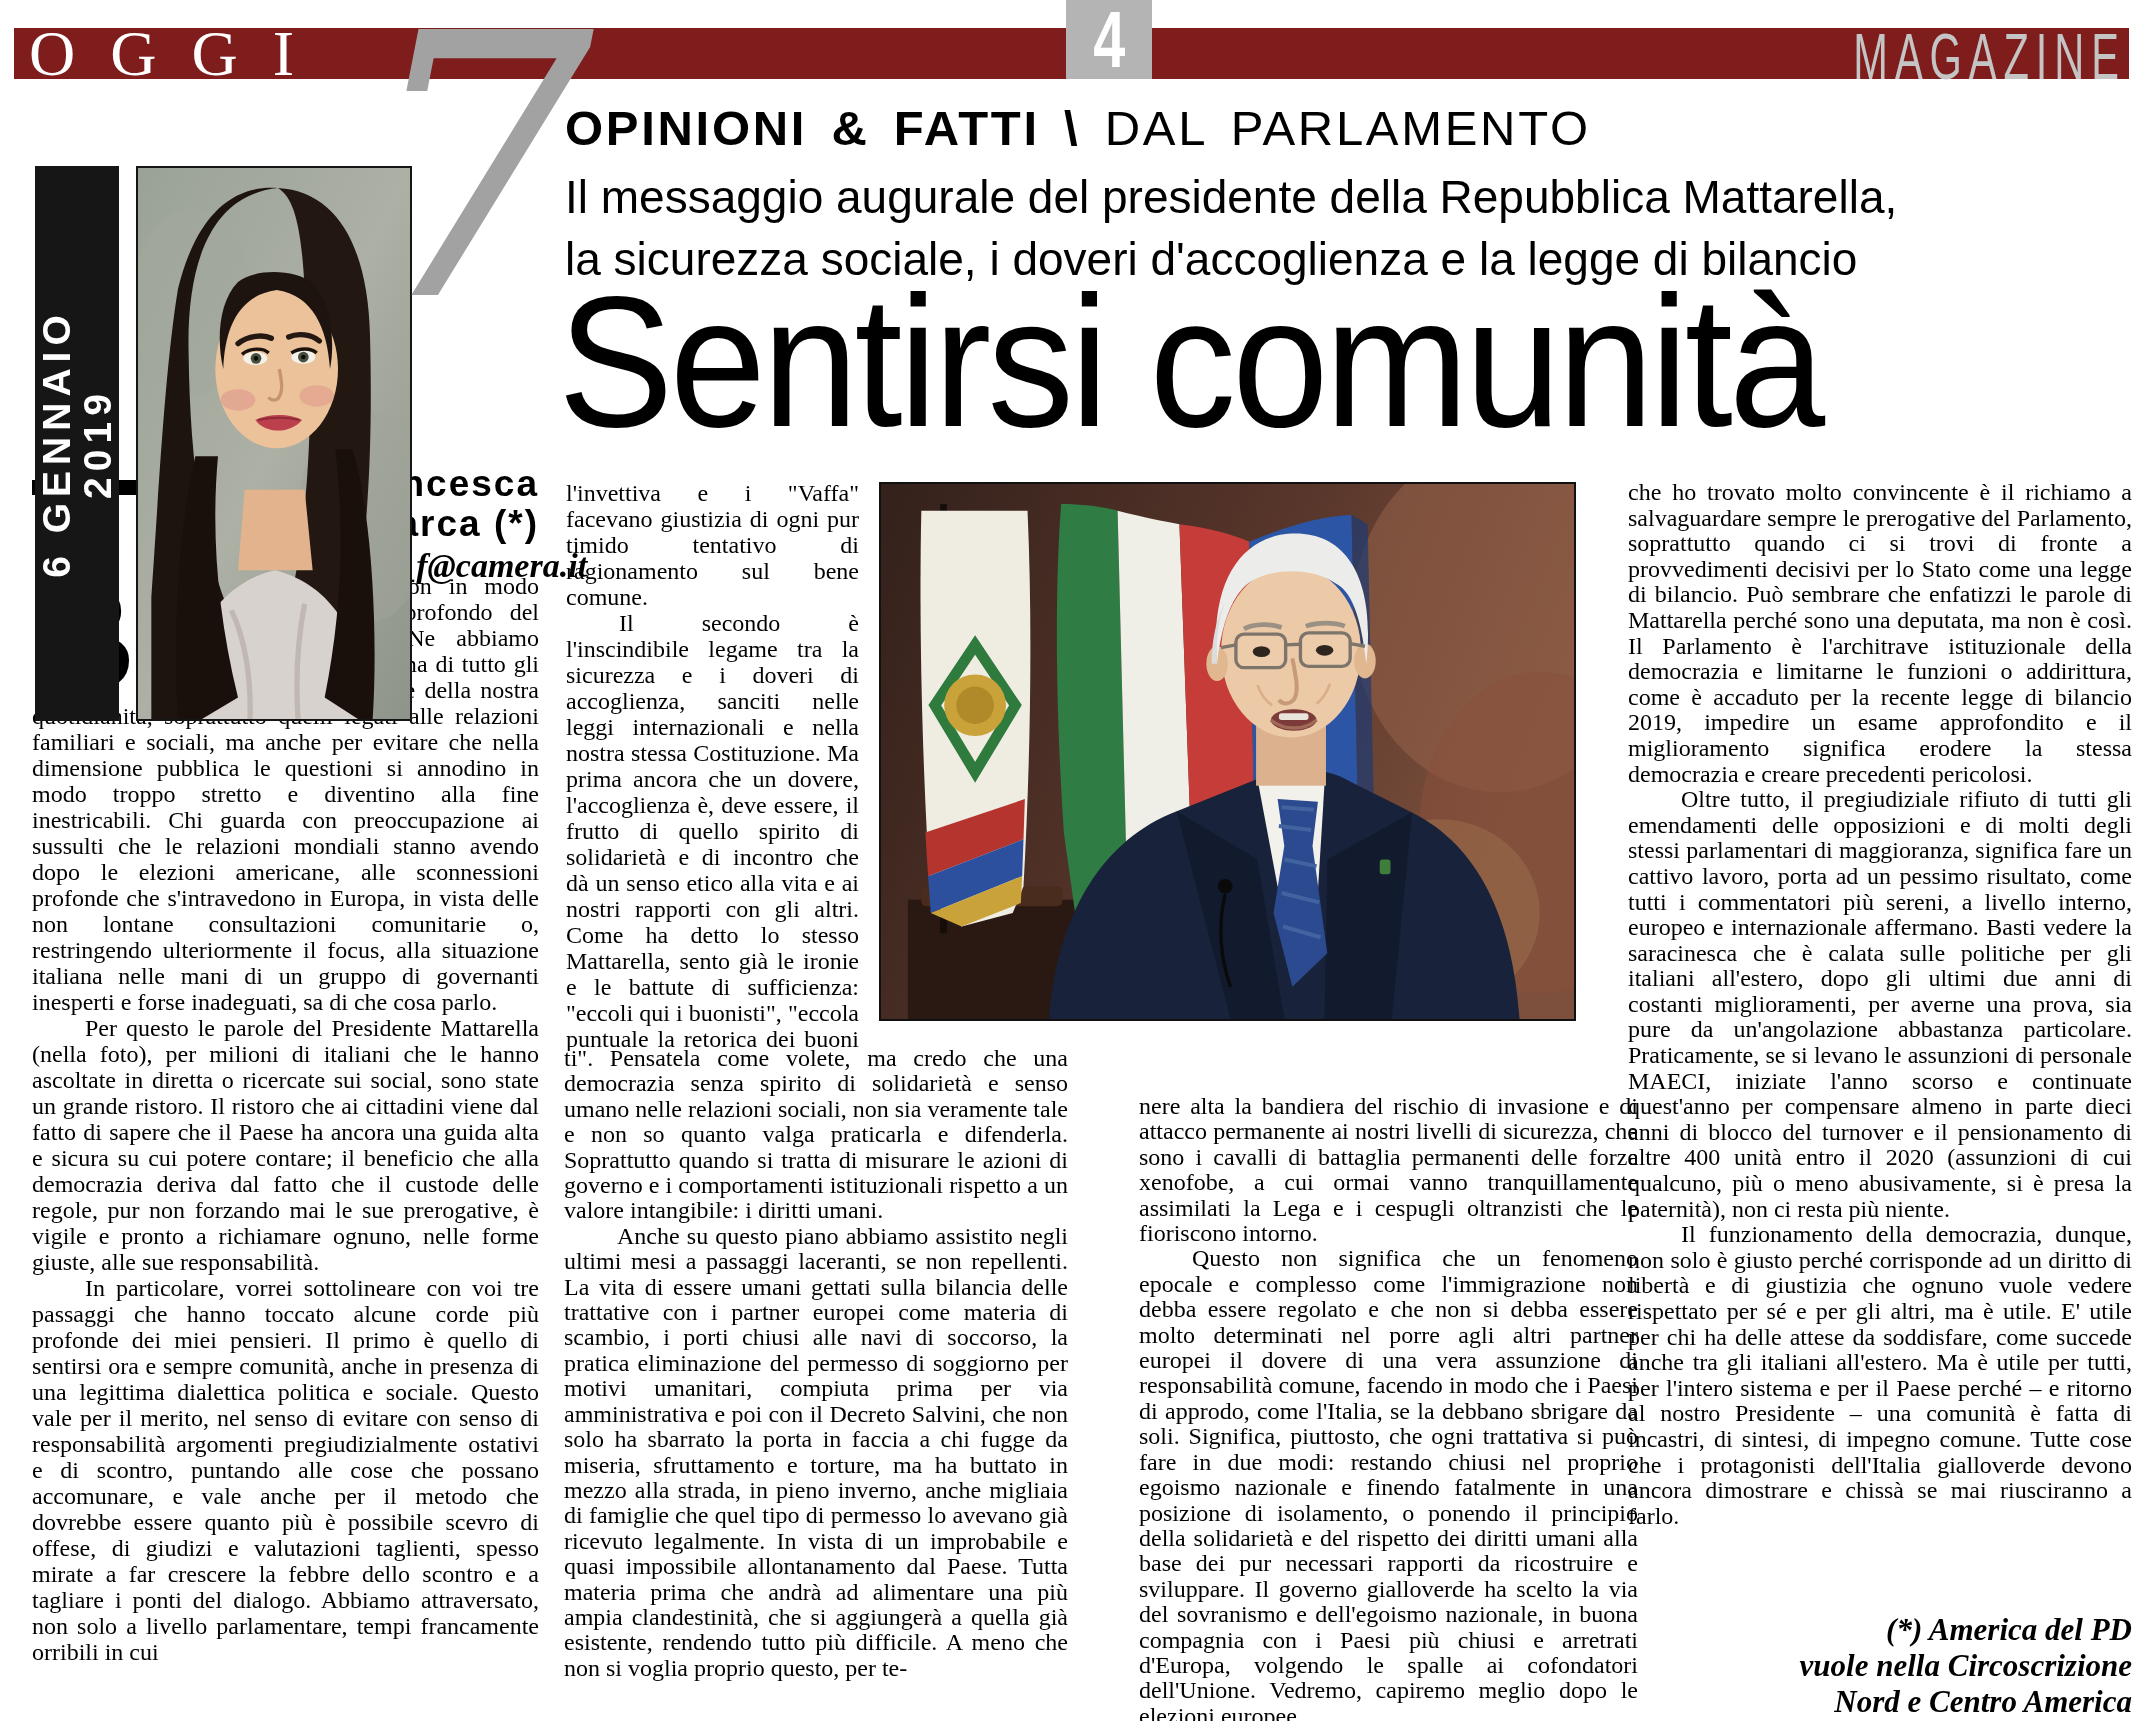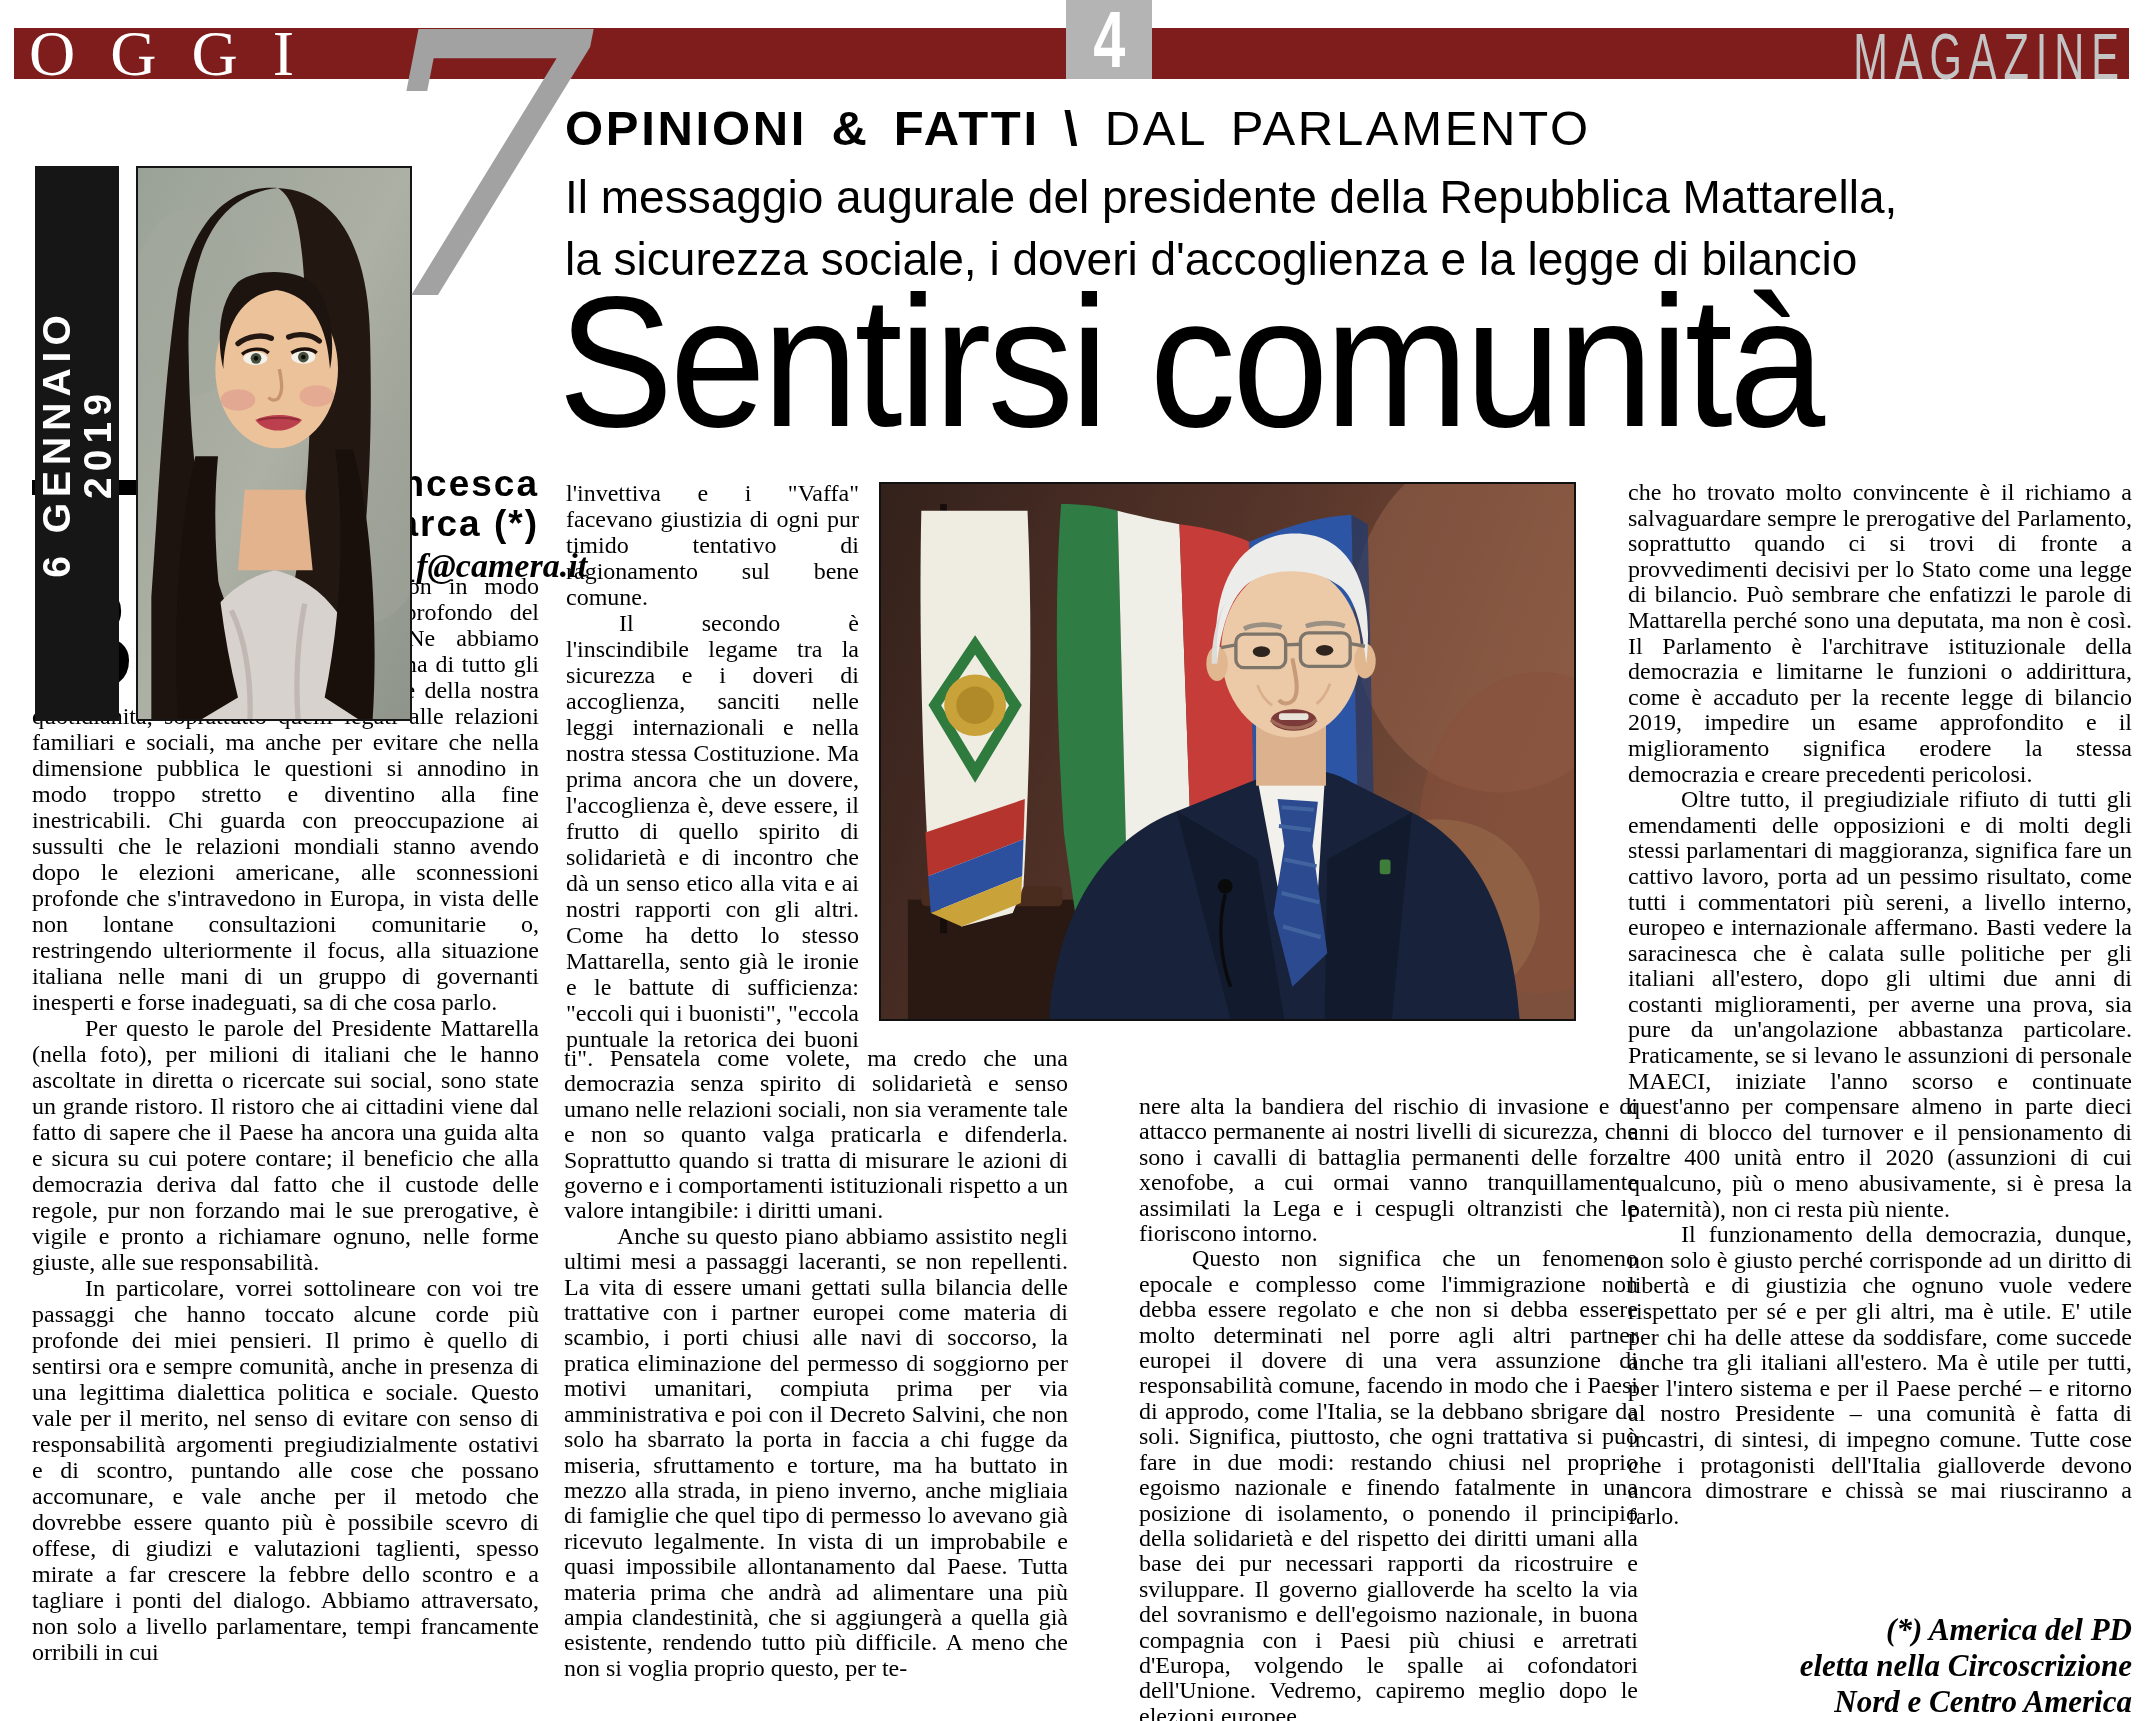--- a/index.html
+++ b/index.html
@@ -257,16 +257,16 @@
 </div>
 
 <div class="col col5" data-name="article-column-5">
   <p data-name="article-paragraph">che ho trovato molto convincente è il richiamo a salvaguardare sempre le prerogative del Parlamento, soprattutto quando ci si trovi di fronte a provvedimenti decisivi per lo Stato come una legge di bilancio. Può sembrare che enfatizzi le parole di Mattarella perché sono una deputata, ma non è così. Il Parlamento è l'architrave istituzionale della democrazia e limitarne le funzioni o addirittura, come è accaduto per la recente legge di bilancio 2019, impedire un esame approfondito e il miglioramento significa erodere la stessa democrazia e creare precedenti pericolosi.</p>
   <p class="ind" data-name="article-paragraph">Oltre tutto, il pregiudiziale rifiuto di tutti gli emendamenti delle opposizioni e di molti degli stessi parlamentari di maggioranza, significa fare un cattivo lavoro, porta ad un pessimo risultato, come tutti i commentatori più sereni, a livello interno, europeo e internazionale affermano. Basti vedere la saracinesca che è calata sulle politiche per gli italiani all'estero, dopo gli ultimi due anni di costanti miglioramenti, per averne una prova, sia pure da un'angolazione abbastanza particolare. Praticamente, se si levano le assunzioni di personale MAECI, iniziate l'anno scorso e continuate quest'anno per compensare almeno in parte dieci anni di blocco del turnover e il pensionamento di altre 400 unità entro il 2020 (assunzioni di cui qualcuno, più o meno abusivamente, si è presa la paternità), non ci resta più niente.</p>
   <p class="ind" data-name="article-paragraph">Il funzionamento della democrazia, dunque, non solo è giusto perché corrisponde ad un diritto di libertà e di giustizia che ognuno vuole vedere rispettato per sé e per gli altri, ma è utile. E' utile per chi ha delle attese da soddisfare, come succede anche tra gli italiani all'estero. Ma è utile per tutti, per l'intero sistema e per il Paese perché – e ritorno al nostro Presidente – una comunità è fatta di incastri, di sintesi, di impegno comune. Tutte cose che i protagonisti dell'Italia gialloverde devono ancora dimostrare e chissà se mai riusciranno a farlo.</p>
 </div>
 
 <div class="signature" data-name="author-signature">
   <div data-name="signature-line-1">(*) America del PD</div>
-  <div data-name="signature-line-2">eletta nella Circoscrizione</div>
+  <div data-name="signature-line-2">vuole nella Circoscrizione</div>
   <div data-name="signature-line-3">Nord e Centro America</div>
 </div>
 
 
 </body></html>

